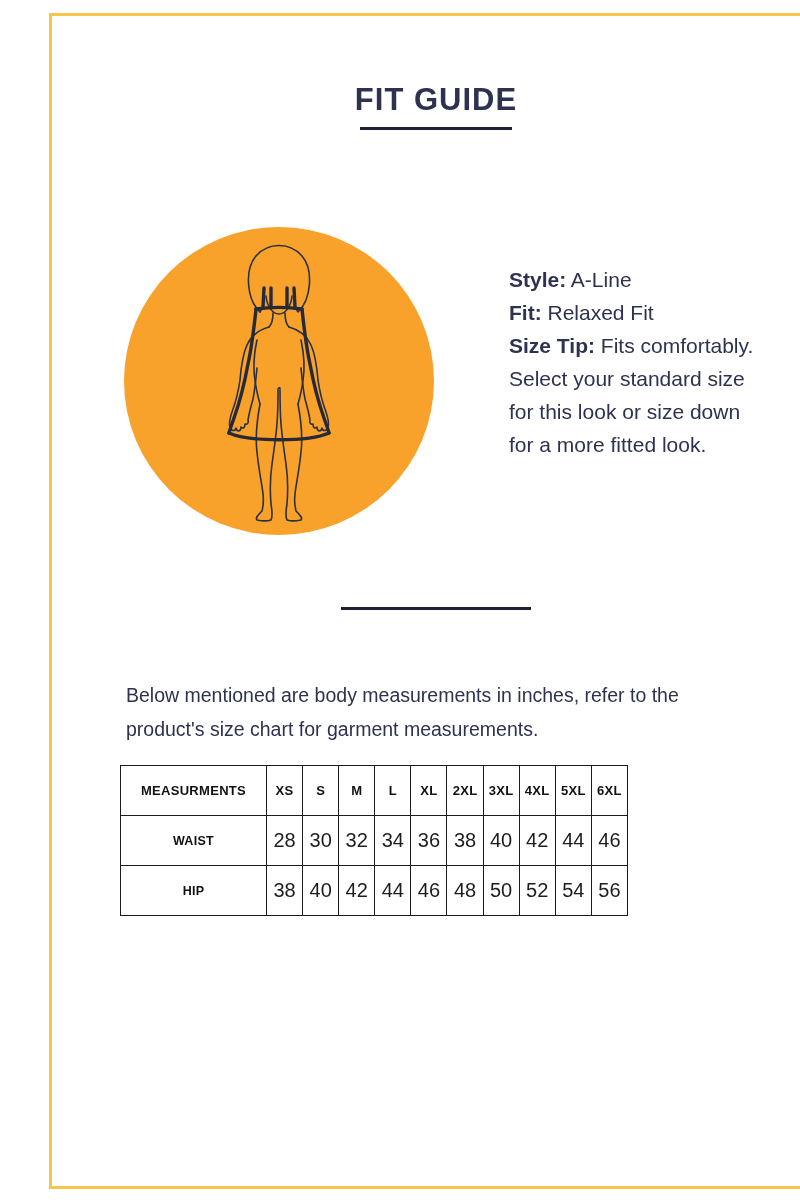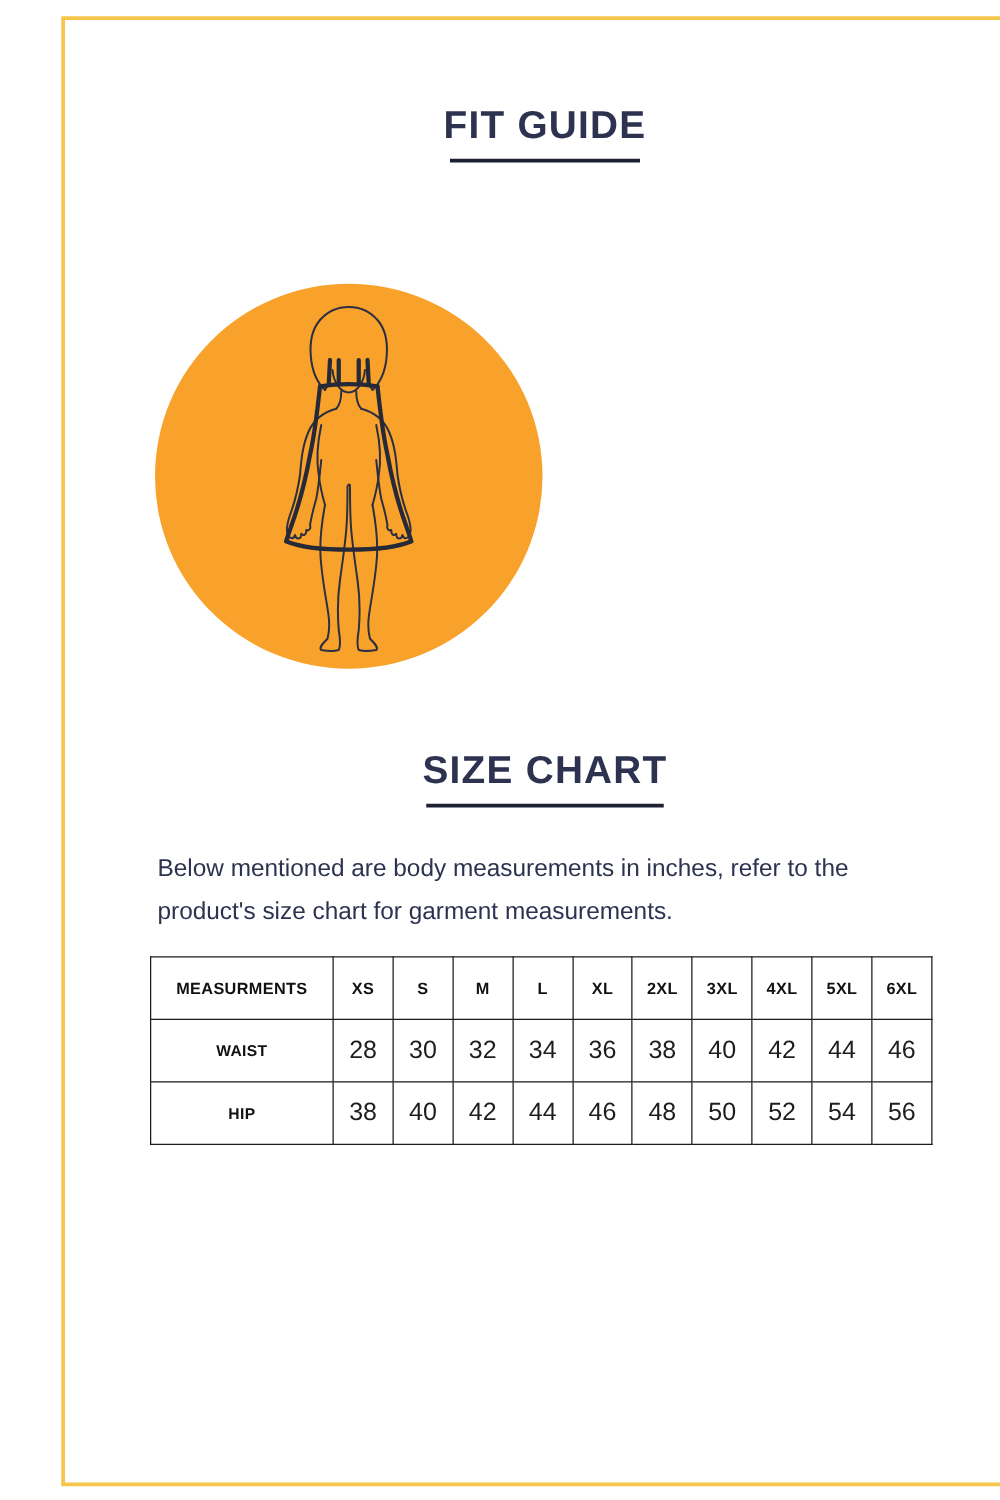--- a/index.html
+++ b/index.html
@@ -19,21 +19,21 @@
   .circle { position:absolute; left:88px; top:227px; width:310px; height:308px; border-radius:50%; background:#F9A22B; display:flex; align-items:center; justify-content:center; }
   .figure-svg { width:100%; height:100%; display:block; }
 
   .details { position:absolute; left:473px; top:263px; width:252px; color:#2d3250; font-size:21px; line-height:33px; }
   .details p { margin:0; }
   .details .lbl { font-weight:700; }
 
   
   .subtitle { position:absolute; left:90px; right:90px; top:678px; text-align:left; color:#2d3250; font-size:19.5px; line-height:34px; }
 
-  table.size-table { position:absolute; left:84px; top:765px; width:626px; border-collapse:collapse; table-layout:fixed; }
+  table.size-table { position:absolute; left:84px; top:765px; width:508px; border-collapse:collapse; table-layout:fixed; }
   table.size-table th, table.size-table td { border:1.5px solid #1b1b1b; text-align:center; vertical-align:middle; height:50px; padding:0; }
   table.size-table .col-head { font-size:13px; font-weight:700; color:#111; letter-spacing:.3px; }
   table.size-table .row-head { font-size:12.5px; font-weight:700; color:#111; letter-spacing:.3px; }
   table.size-table td.val { font-size:20px; font-weight:400; color:#1d1d1d; }
 </style>
 </head>
 <body>
 
 <div class="canvas">
   <div class="frame"></div>
@@ -78,23 +78,27 @@
 
         <path d="M 132 81 C 130 100 128 118 124 136 C 120 158 115 176 110 190 C 108 196 106 201 105 205"></path>
 
         <path d="M 178 81 C 180 100 182 118 186 136 C 190 158 195 176 200 190 C 202 196 204 201 205 205"></path>
 
         <path d="M 105 205 C 125 214 185 214 205 205"></path>
       </g>
     </svg>
   </div>
 
+  <div class="details">
+      <p><span class="lbl">Style:</span><span> A-Line</span></p>
+      <p><span class="lbl">Fit:</span><span> Relaxed Fit</span></p>
+      <p><span class="lbl">Size Tip:</span><span> Fits comfortably. Select your standard size for this look or size down for a more fitted look.</span></p>
+    </div>
 
   <div class="section-title title-size">
-    <span>SIZE CHART</span>
     <div class="rule rule-size"></div>
   </div>
 
   <div class="subtitle">Below mentioned are body measurements in inches, refer to the product's size chart for garment measurements.</div>
 
   <table class="size-table">
     <colgroup>
       <col style="width:146px">
       <col span="10">
     </colgroup>

